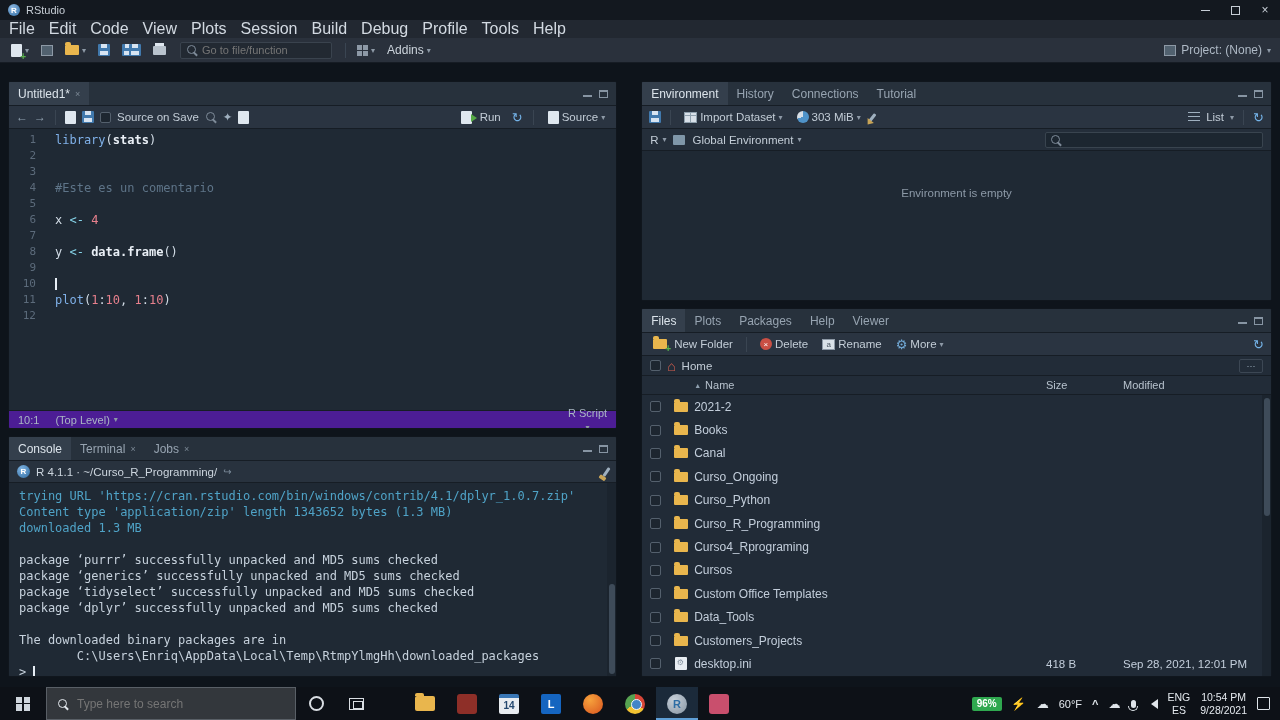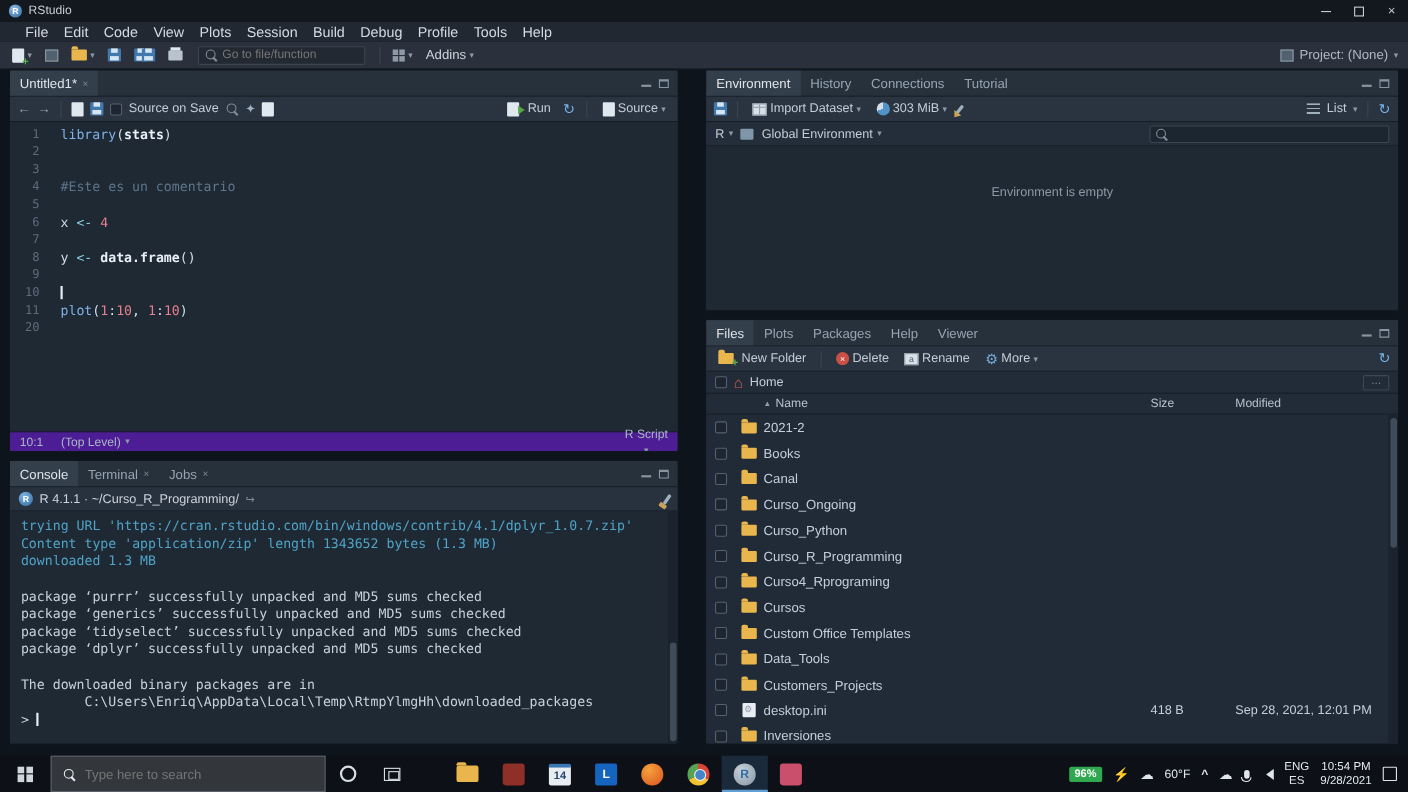--- a/index.html
+++ b/index.html
@@ -11,21 +11,21 @@
   .titlebar { height:20px; background:#13181f; display:flex; align-items:center; font-size:11px; color:#c6cdd5; }
   .app-ball { width:12px; height:12px; border-radius:50%; margin:0 6px 0 8px;
               background:radial-gradient(circle at 35% 30%, #8fb9e2, #2f6ca3);
               display:flex; align-items:center; justify-content:center; color:#fff; font-size:8px; font-weight:bold; }
   .win-controls { margin-left:auto; display:flex; height:100%; }
   .win-btn { width:30px; display:flex; align-items:center; justify-content:center; color:#c6cdd5; }
   .glyph-min { width:9px; height:1px; background:#c6cdd5; display:inline-block; }
   .glyph-max { width:9px; height:9px; border:1px solid #c6cdd5; display:inline-block; }
   .glyph-close { font-size:12px; line-height:1; }
 
-  .menubar { height:18px; background:#222831; display:flex; align-items:center; font-size:13px; color:#d3dae2; padding-left:16px; }
+  .menubar { height:18px; background:#222831; display:flex; align-items:center; font-size:16px; color:#d3dae2; padding-left:2px; }
   .menu-item { padding:1px 7px; }
 
   .toolbar { height:25px; background:#2a313c; border-bottom:1px solid #161c24; display:flex; align-items:center; gap:4px; padding:0 7px; }
   .tbtn { height:21px; display:flex; align-items:center; gap:3px; padding:0 4px; }
   .caret { font-size:8px; color:#8d99a6; }
   .sep-v { width:1px; height:15px; background:#3a4552; margin:0 3px; }
 
   
   .ic-doc { width:11px; height:13px; background:#dfe7ef; border-radius:1px; position:relative; display:inline-block; }
   .ic-doc.plus::after { content:"+"; position:absolute; right:-4px; bottom:-5px; color:#58b14c; font-weight:bold; font-size:10px; }
@@ -62,21 +62,21 @@
   .ini-ic { width:12px; height:13px; background:#e8edf2; border-radius:1px; position:relative; display:inline-block; }
   .ini-ic::after { content:"⚙"; position:absolute; left:1.5px; top:1px; font-size:8px; color:#8a97a4; }
 
   .goto-box { width:152px; height:17px; background:#222932; border:1px solid #3a434e; border-radius:2px;
               display:flex; align-items:center; gap:4px; padding:0 5px; margin:0 6px; }
   .goto-box input { flex:1; min-width:0; background:transparent; border:none; outline:none; color:#93a0ae; font-size:11px; font-family:inherit; }
   .toolbar-label { font-size:12px; color:#ccd4dc; }
   .project-chip { margin-left:auto; display:flex; align-items:center; gap:5px; color:#aeb9c5; font-size:12px; padding-right:2px; }
 
   
-  .workspace { position:absolute; top:63px; left:0; right:0; bottom:33px; padding:0 8px 10px; display:flex; gap:24px; }
+  .workspace { position:absolute; top:63px; left:0; right:0; bottom:33px; padding:18px 8px 10px; display:flex; gap:24px; }
   .col { display:flex; flex-direction:column; gap:7px; }
   .col-left { width:617px; }
   .col-right { width:639px; }
   .pane { background:#212b37; border:1px solid #10161d; border-radius:2px; display:flex; flex-direction:column; overflow:hidden; position:relative; }
   .src-pane { height:348px; }
   .con-pane { flex:1; }
   .env-pane { height:220px; }
   .files-pane { flex:1; }
 
   .pane-tabs { height:24px; background:#27313c; display:flex; align-items:stretch; border-bottom:1px solid #161d25; flex:none; }
@@ -308,21 +308,21 @@
               <div class="gut-line">2</div>
               <div class="gut-line">3</div>
               <div class="gut-line">4</div>
               <div class="gut-line">5</div>
               <div class="gut-line">6</div>
               <div class="gut-line">7</div>
               <div class="gut-line">8</div>
               <div class="gut-line">9</div>
               <div class="gut-line">10</div>
               <div class="gut-line">11</div>
-              <div class="gut-line">20</div>
+              <div class="gut-line">12</div>
             </div>
           <div class="code-area">
               <div class="code-line"><span class="tok-fn">library</span><span class="tok-pl">(</span><span class="tok-id">stats</span><span class="tok-pl">)</span></div>
               <div class="code-line"></div>
               <div class="code-line"></div>
               <div class="code-line"><span class="tok-comment">#Este es un comentario</span></div>
               <div class="code-line"></div>
               <div class="code-line"><span class="tok-pl">x </span><span class="tok-op">&lt;-</span><span class="tok-pl"> </span><span class="tok-num">4</span></div>
               <div class="code-line"></div>
               <div class="code-line"><span class="tok-pl">y </span><span class="tok-op">&lt;-</span><span class="tok-pl"> </span><span class="tok-id">data.frame</span><span class="tok-pl">()</span></div>

